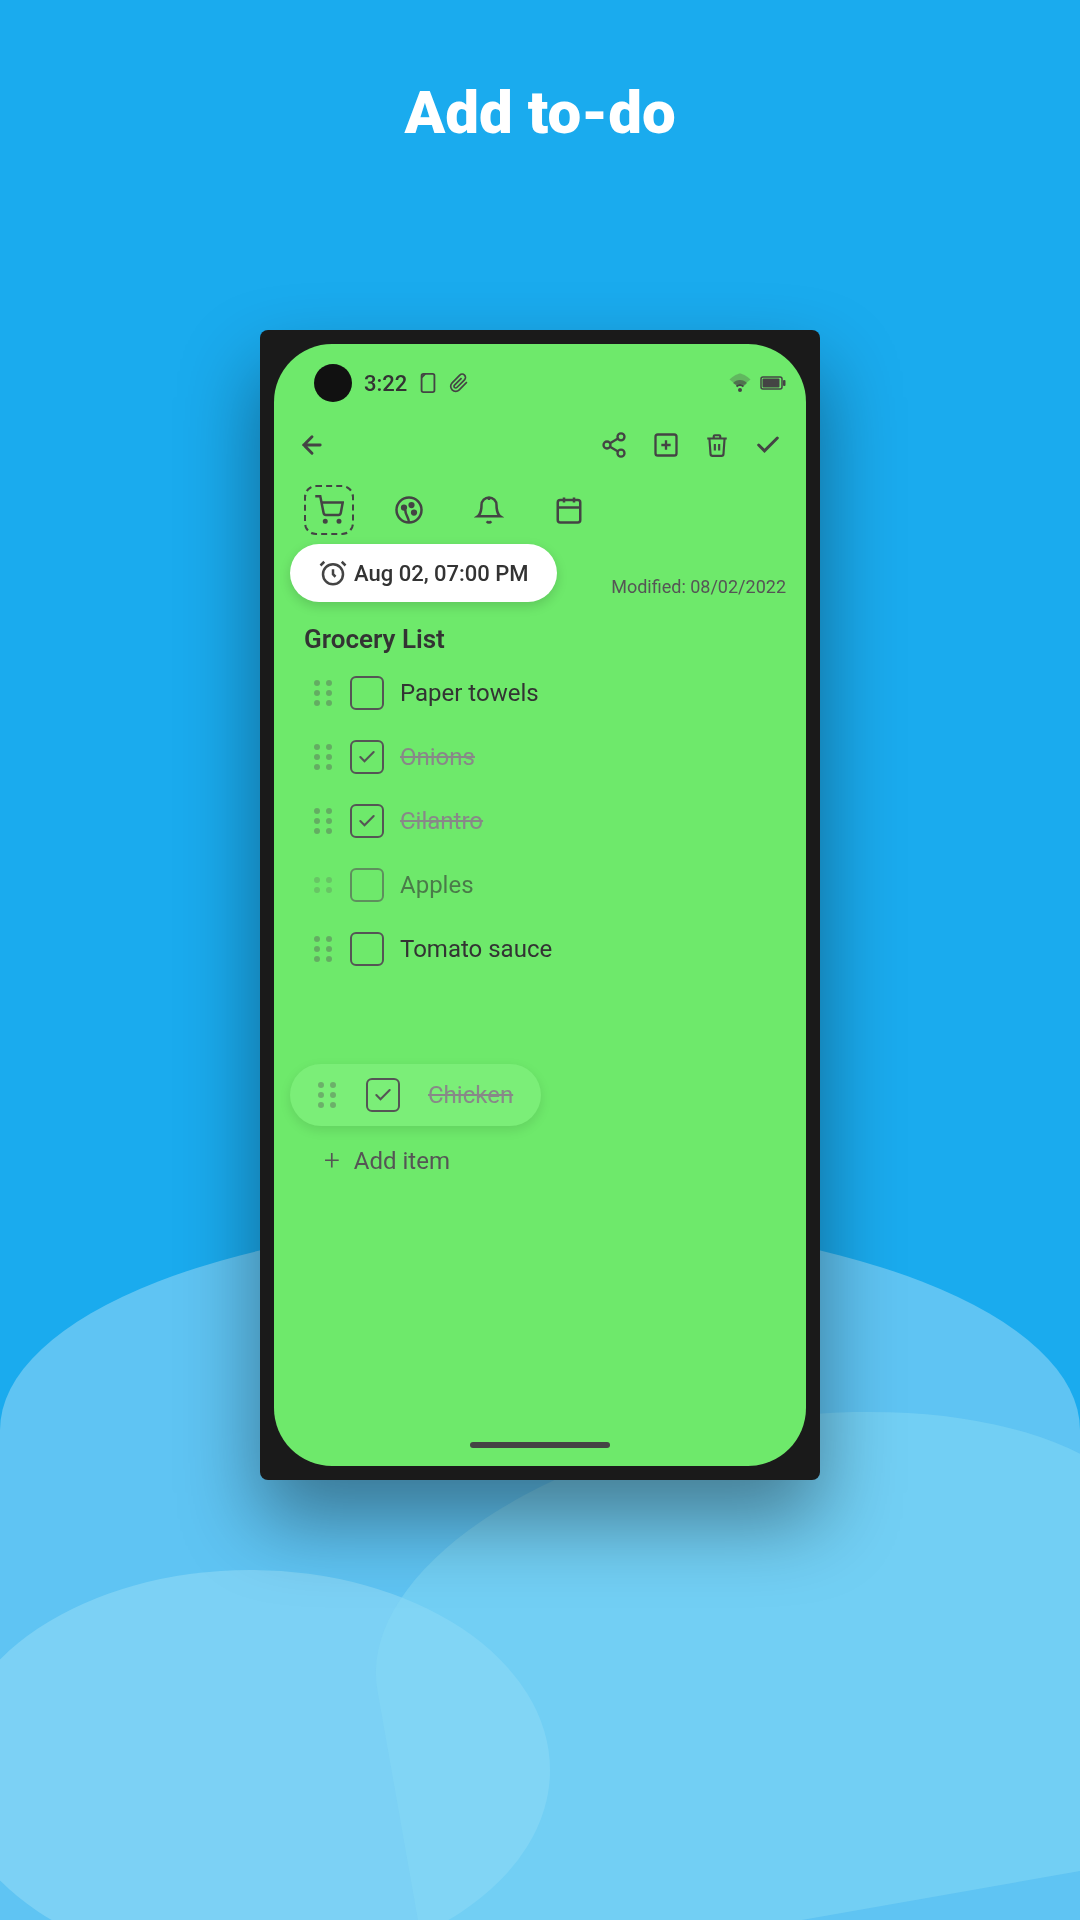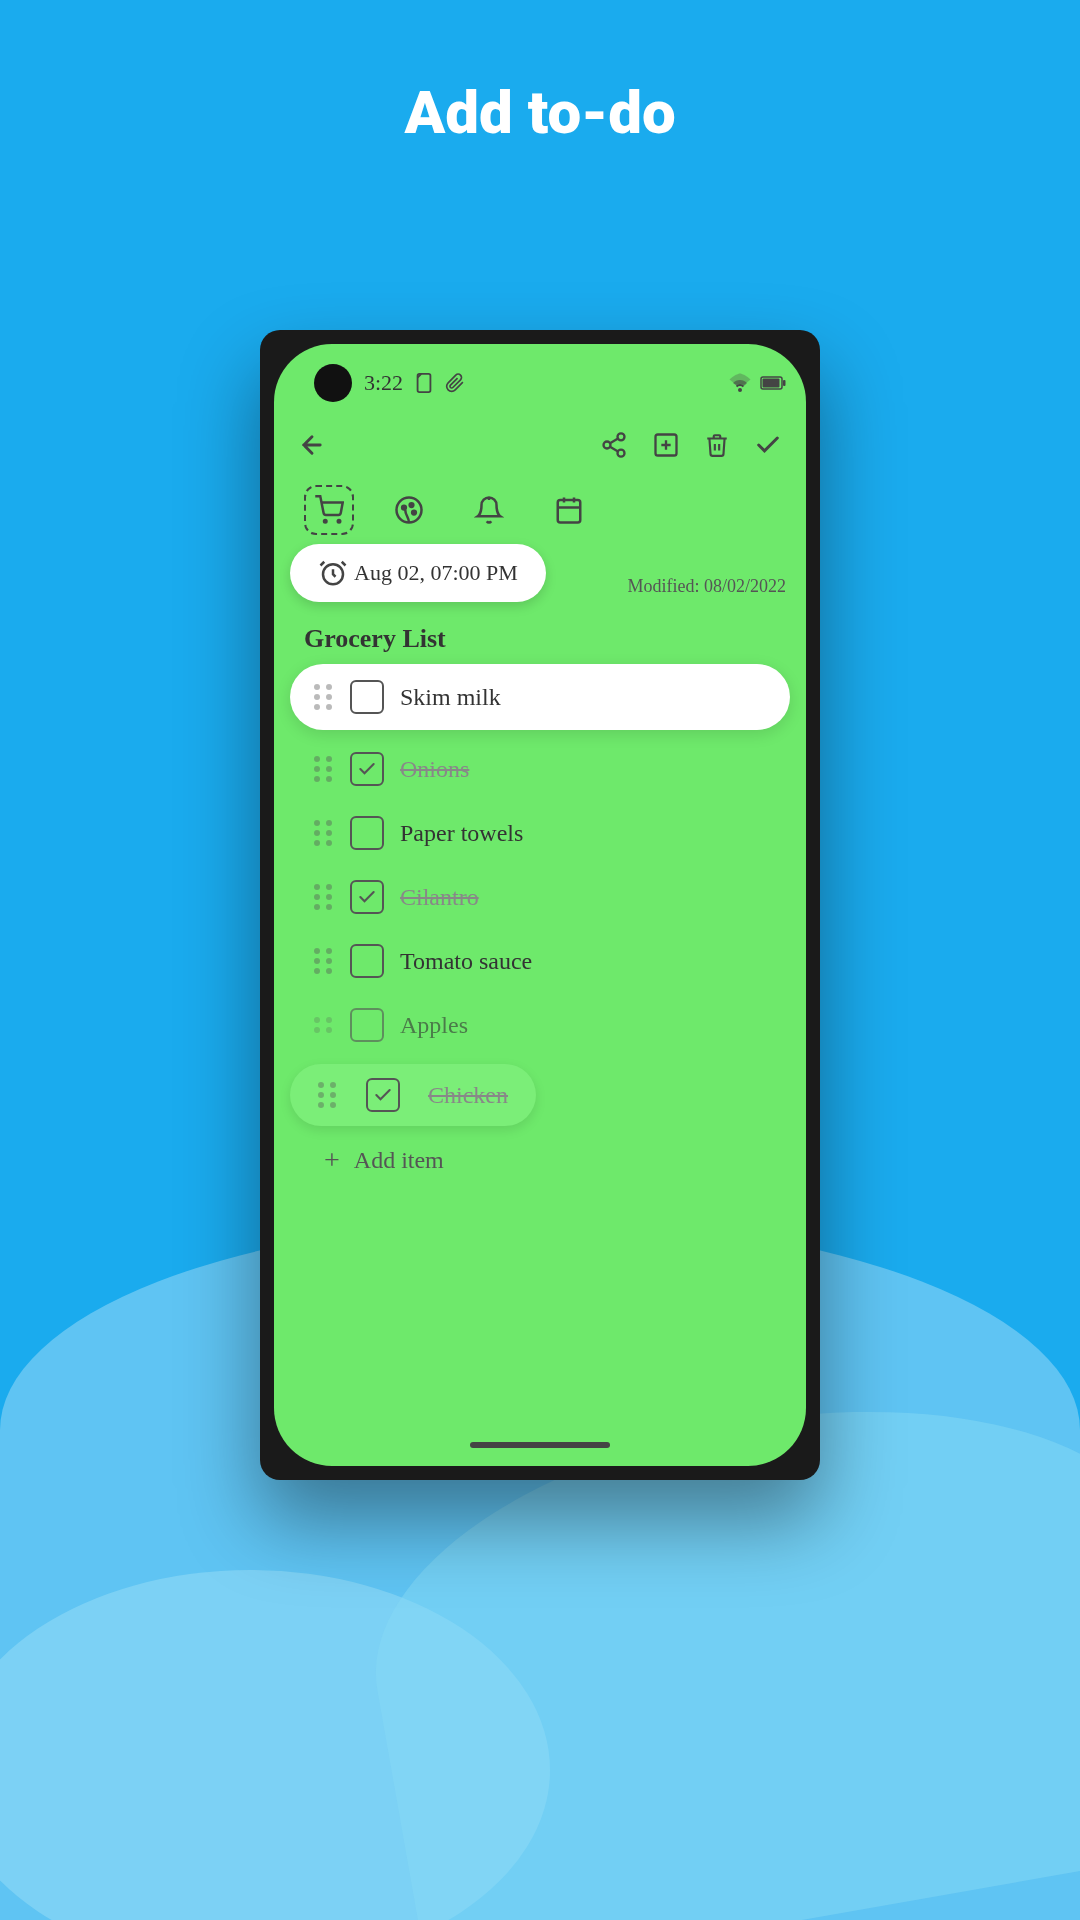--- a/index.html
+++ b/index.html
@@ -67,25 +67,24 @@
       width: 560px;
       height: 1150px;
       z-index: 10;
     }
 
     
     .phone-frame {
       width: 100%;
       height: 100%;
       background: #1a1a1a;
-      border-radius: 20px;
+      border-radius: 8px;
       padding: 14px;
       box-shadow: 0 40px 80px rgba(0,0,0,0.4);
       position: relative;
-      font-family: Liberation Serif, serif;
     }
 
     
     .phone-screen {
       width: 100%;
       height: 100%;
       background: #6EE96B;
       border-radius: 58px;
       overflow: hidden;
       position: relative;
@@ -469,31 +468,32 @@
         </svg>
         <span class="date-pill-text">Aug 02, 07:00 PM</span>
       </div>
 
       <div class="modified-text">Modified: 08/02/2022</div>
 
       <div class="list-title">Grocery List</div>
 
       <div class="todo-list">
 
-        <div class="todo-item-highlight">
+
+        <div class="todo-item-normal">
           <div class="drag-dots">
             <div class="drag-dot"></div>
               <div class="drag-dot"></div>
             <div class="drag-dot"></div>
               <div class="drag-dot"></div>
             <div class="drag-dot"></div>
               <div class="drag-dot"></div>
           </div>
           <div class="checkbox"></div>
-          <span class="item-text">Skim milk</span>
+          <span class="item-text">Paper towels</span>
         </div>
 
         <div class="todo-item-normal">
           <div class="drag-dots">
             <div class="drag-dot"></div>
               <div class="drag-dot"></div>
             <div class="drag-dot"></div>
               <div class="drag-dot"></div>
             <div class="drag-dot"></div>
               <div class="drag-dot"></div>
@@ -508,63 +508,50 @@
 
         <div class="todo-item-normal">
           <div class="drag-dots">
             <div class="drag-dot"></div>
               <div class="drag-dot"></div>
             <div class="drag-dot"></div>
               <div class="drag-dot"></div>
             <div class="drag-dot"></div>
               <div class="drag-dot"></div>
           </div>
-          <div class="checkbox"></div>
-          <span class="item-text">Paper towels</span>
-        </div>
-
-        <div class="todo-item-normal">
-          <div class="drag-dots">
-            <div class="drag-dot"></div>
-              <div class="drag-dot"></div>
-            <div class="drag-dot"></div>
-              <div class="drag-dot"></div>
-            <div class="drag-dot"></div>
-              <div class="drag-dot"></div>
-          </div>
           <div class="checkbox checked">
             <svg width="20" height="20" viewBox="0 0 24 24" fill="none" stroke="#555" stroke-width="2.5" stroke-linecap="round">
               <polyline points="20 6 9 17 4 12"></polyline>
             </svg>
           </div>
           <span class="item-text strikethrough">Cilantro</span>
         </div>
 
+        <div class="todo-item-normal" style="opacity:0.6; margin-top:4px;">
+          <div class="drag-dots">
+            <div class="drag-dot"></div>
+              <div class="drag-dot"></div>
+            <div class="drag-dot"></div>
+              <div class="drag-dot"></div>
+          </div>
+          <div class="checkbox"></div>
+          <span class="item-text">Apples</span>
+        </div>
+
         <div class="todo-item-normal">
           <div class="drag-dots">
             <div class="drag-dot"></div>
               <div class="drag-dot"></div>
             <div class="drag-dot"></div>
               <div class="drag-dot"></div>
             <div class="drag-dot"></div>
               <div class="drag-dot"></div>
           </div>
           <div class="checkbox"></div>
           <span class="item-text">Tomato sauce</span>
-        </div>
-
-        <div class="todo-item-normal" style="opacity:0.6; margin-top:4px;">
-          <div class="drag-dots">
-            <div class="drag-dot"></div>
-              <div class="drag-dot"></div>
-            <div class="drag-dot"></div>
-              <div class="drag-dot"></div>
-          </div>
-          <div class="checkbox"></div>
-          <span class="item-text">Apples</span>
         </div>
 
       </div>
 
       <div class="chicken-pill">
         <div class="drag-dots">
           <div class="drag-dot"></div>
             <div class="drag-dot"></div>
           <div class="drag-dot"></div>
             <div class="drag-dot"></div>

